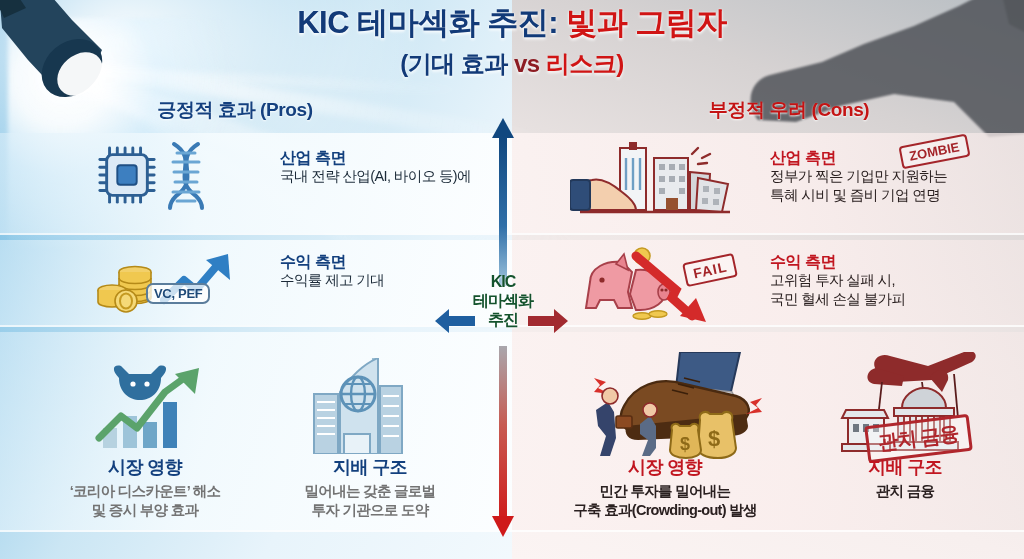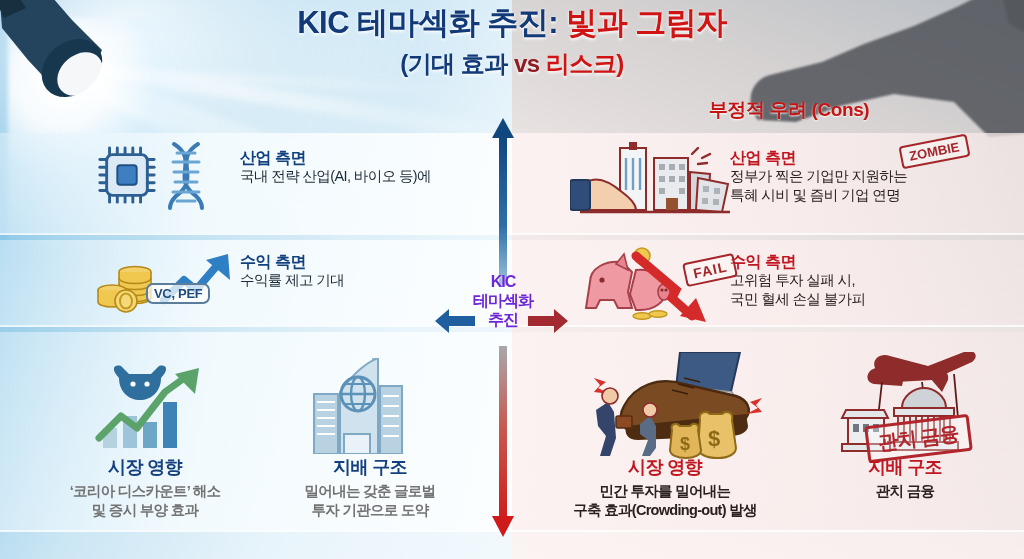--- a/index.html
+++ b/index.html
@@ -70,21 +70,21 @@
   .t-maroon{color:#8d1c23;}
 
   .col-head{
     position:absolute;top:97px;font-size:19px;font-weight:bold;letter-spacing:-.4px;
     text-shadow:0 1px 2px rgba(255,255,255,.9);
   }
   .col-head.left{left:0;width:470px;text-align:center;color:#14407f;}
   .col-head.right{left:554px;width:470px;text-align:center;color:#c41414;}
 
   
-  .item{position:absolute;}
+  .item{position:absolute;margin-left:40px;}
   .item .h{font-size:16px;font-weight:bold;letter-spacing:-.5px;line-height:1.2;}
   .item .b{font-size:14.5px;font-weight:normal;letter-spacing:-.6px;line-height:1.32;color:#1b2a38;}
   .left .h{color:#13407e;}
   .right .h{color:#c11620;}
   .right .b{color:#2a2020;}
 
   .l1{left:240px;top:148px;width:215px;}
   .l2{left:240px;top:252px;width:215px;}
   .r1{left:730px;top:148px;width:235px;}
   .r2{left:730px;top:252px;width:235px;}
@@ -108,21 +108,21 @@
   .axis-up{position:absolute;left:2px;top:18px;width:8px;height:150px;
     background:linear-gradient(180deg,#10477f 0%, #2f6fa8 60%, #9fc4dd 100%);}
   .axis-uphead{position:absolute;left:-5px;top:0;width:0;height:0;
     border-left:11px solid transparent;border-right:11px solid transparent;border-bottom:20px solid #10477f;}
   .axis-dn{position:absolute;left:2px;top:228px;width:8px;height:176px;
     background:linear-gradient(180deg,#a9a7ad 0%, #c75b52 45%, #cf1a1a 100%);}
   .axis-dnhead{position:absolute;left:-5px;top:398px;width:0;height:0;
     border-left:11px solid transparent;border-right:11px solid transparent;border-top:21px solid #cf1a1a;}
   .axis-label{
     position:absolute;left:-44px;top:155px;width:100px;text-align:center;
-    font-size:16px;font-weight:bold;line-height:1.18;letter-spacing:-1px;color:#6d28d9;
+    font-size:16px;font-weight:bold;line-height:1.18;letter-spacing:-1px;color:#14532d;
     text-shadow:0 1px 2px rgba(255,255,255,.95);
   }
   .arrow-left{position:absolute;left:-62px;top:190px;width:40px;height:26px;}
   .arrow-right{position:absolute;left:31px;top:190px;width:40px;height:26px;}
 
   
   .stamp{
     position:absolute;font-weight:bold;color:#a4252a;border:2.5px solid #a4252a;
     border-radius:4px;padding:2px 7px;background:rgba(255,255,255,.35);
     letter-spacing:0px;
@@ -185,20 +185,21 @@
   <div class="band-sep" style="top:325px"></div>
   <div class="band-sep" style="top:530px"></div>
 
   <div class="title">
     <span class="t-navy">KIC 테마섹화 추진:</span><span class="t-red"> 빛과 그림자</span>
   </div>
   <div class="subtitle">
     <span class="t-navy">(기대 효과 </span><span class="t-maroon">vs </span><span class="t-red">리스크)</span>
   </div>
 
+  <div class="col-head left">긍정적 효과 (Pros)</div>
   <div class="col-head right">부정적 우려 (Cons)</div>
 
   <svg class="icon" style="left:96px;top:144px;width:62px;height:62px" viewBox="0 0 64 64">
     <g stroke="#2d5f93" stroke-width="3" stroke-linecap="round">
       <line x1="14" y1="4" x2="14" y2="13"></line>
         <line x1="22" y1="4" x2="22" y2="13"></line>
       <line x1="30" y1="4" x2="30" y2="13"></line>
         <line x1="38" y1="4" x2="38" y2="13"></line>
       <line x1="46" y1="4" x2="46" y2="13"></line>
       <line x1="14" y1="51" x2="14" y2="60"></line>

